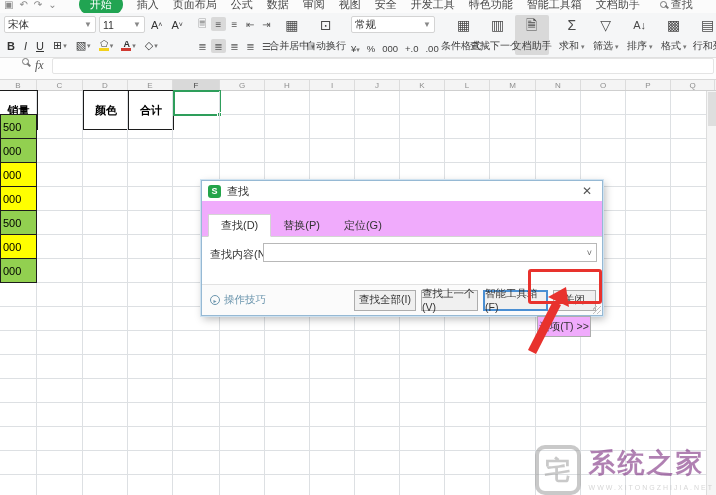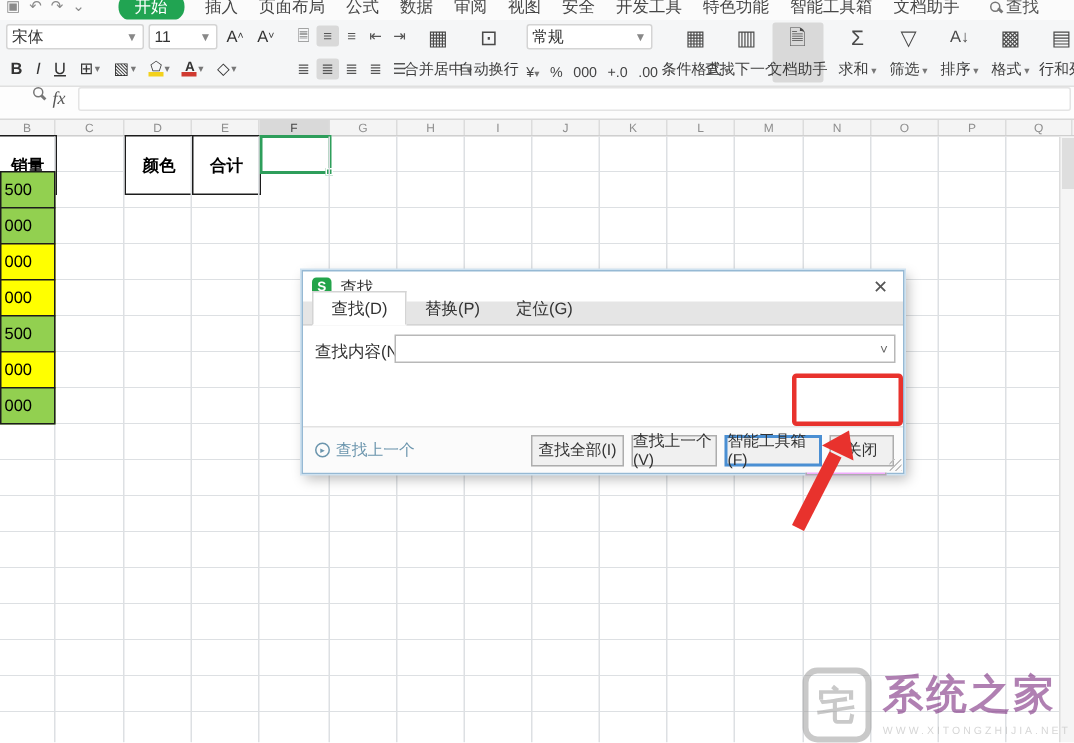--- a/index.html
+++ b/index.html
@@ -62,21 +62,21 @@
   .vscroll { position:absolute; top:0; bottom:0; right:0; width:10px; background:#f5f5f5; border-left:1px solid #ddd; }
   .vscroll .thumb { position:absolute; top:1px; left:1px; width:8px; height:34px; background:#dedede; }
 
   
   .dialog { position:absolute; left:201px; top:180px; width:402px; height:136px; background:#fff;
     border:1px solid #96b9d4; box-shadow:0 0 0 1px #cfe2f0, 2px 3px 8px rgba(0,0,0,.28); z-index:10; }
   .dlg-title { height:20px; display:flex; align-items:center; padding:0 6px; }
   .wps-logo { width:13px; height:13px; background:#23a44a; border-radius:3px; color:#fff; font-size:9px; font-weight:bold; display:flex; align-items:center; justify-content:center; margin-right:6px; }
   .dlg-title-text { font-size:11px; color:#333; flex:1; }
   .dlg-close { font-size:12px; color:#555; padding:0 4px; }
-  .dlg-tabs { height:16px; background:#e5e5e5; border-bottom:1px solid #d4d4d4; display:flex; align-items:flex-end; padding-left:6px; }
+  .dlg-tabs { height:36px; background:#f0abfc; border-bottom:1px solid #d4d4d4; display:flex; align-items:flex-end; padding-left:6px; }
   .dtab { font-size:11px; color:#333; padding:3px 12px; }
   .dtab.active { background:#fff; border:1px solid #d4d4d4; border-bottom:1px solid #fff; margin-bottom:-1px; }
   .dlg-body { position:relative; height:65px; }
   .dlg-label { position:absolute; left:8px; top:10px; font-size:11px; color:#333; }
   .dlg-combo { position:absolute; left:61px; top:6px; width:334px; height:19px; border:1px solid #b8b8b8; background:#fff; display:flex; align-items:center; }
   .dlg-combo input { flex:1; border:none; outline:none; height:15px; font-size:11px; padding:0 3px; }
   .dlg-combo .caret { color:#666; font-size:9px; padding:0 4px; }
   .opt-btn { position:absolute; left:335px; top:39px; width:54px; height:21px; background:#f0abfc; border:1px solid #adadad; font-size:10.5px; color:#333; display:flex; align-items:center; justify-content:center;margin-top:40px; }
   .anno-rect { position:absolute; left:326px; top:32px; width:74px; height:35px; border:3px solid var(--anno-red); border-radius:3px; z-index:6; pointer-events:none; }
   .dlg-footer { position:absolute; left:0; right:0; bottom:0; height:31px; border-top:1px solid #e2e2e2; background:#fbfbfb; display:flex; align-items:center; }
@@ -333,21 +333,21 @@
     <div class="dlg-combo">
       <input value="" style="">
       <span class="caret">˅</span>
     </div>
     <div class="opt-btn">选项(T) &gt;&gt;</div>
     <div class="anno-rect"></div>
   </div>
   <div class="dlg-footer">
     <span class="tips">
       <span class="play">▸</span>
-      <span>查找上一个</span>
+      <span>操作技巧</span>
     </span>
     <div class="dlg-btns">
       <span class="dbtn b1">查找全部(I)</span>
       <span class="dbtn b2">查找上一个(V)</span>
       <span class="dbtn b3">智能工具箱(F)</span>
       <span class="dbtn b4">关闭</span>
     </div>
   </div>
   <span class="grip"></span>
 </div>

